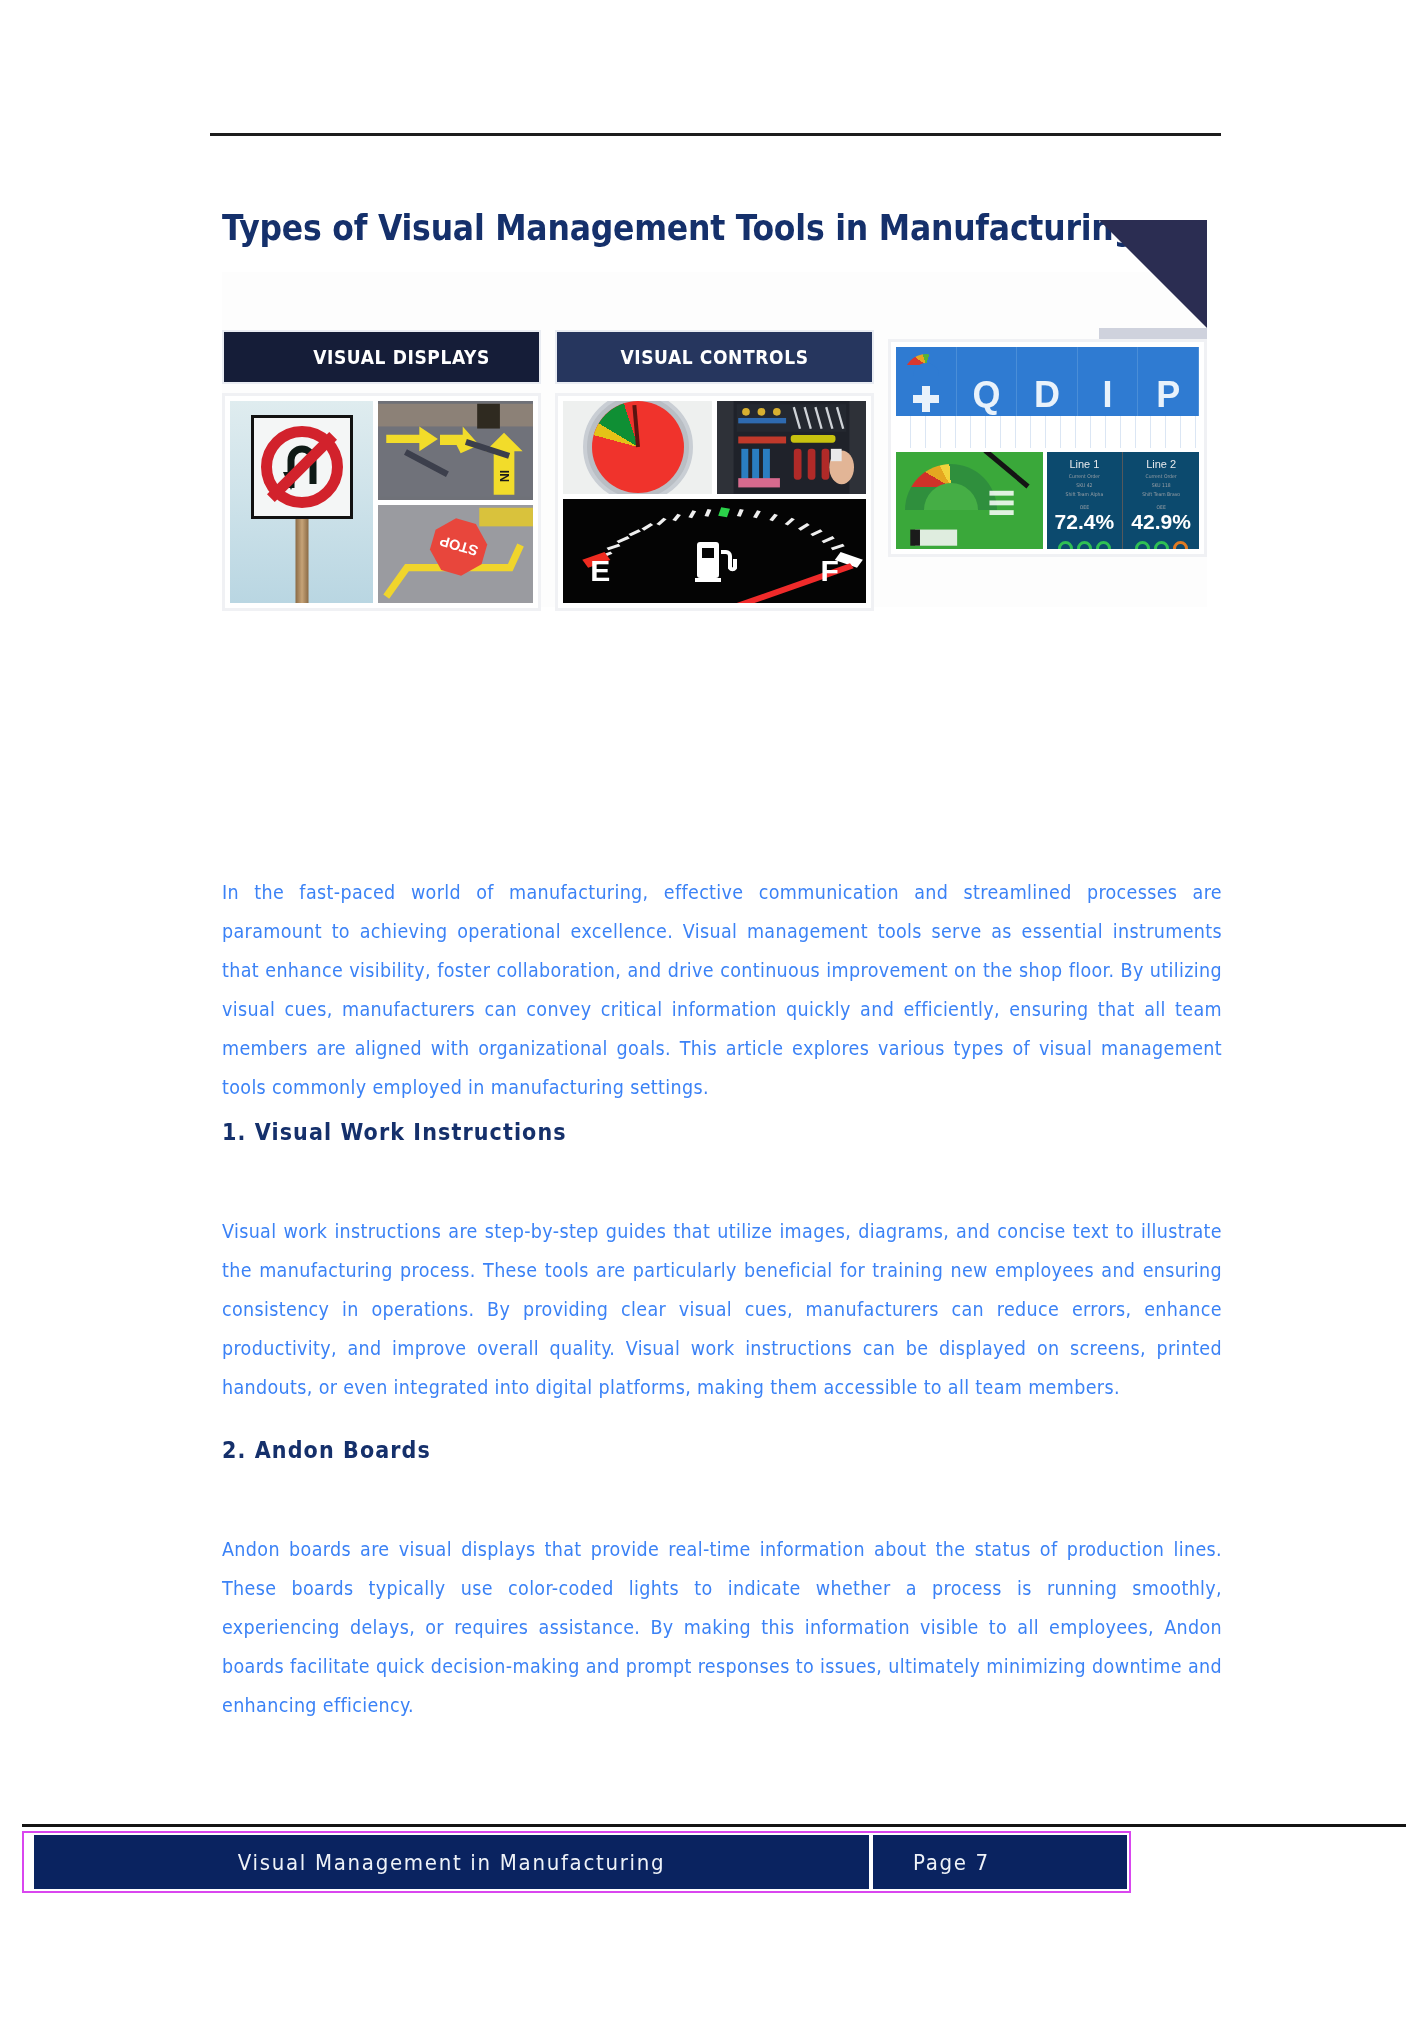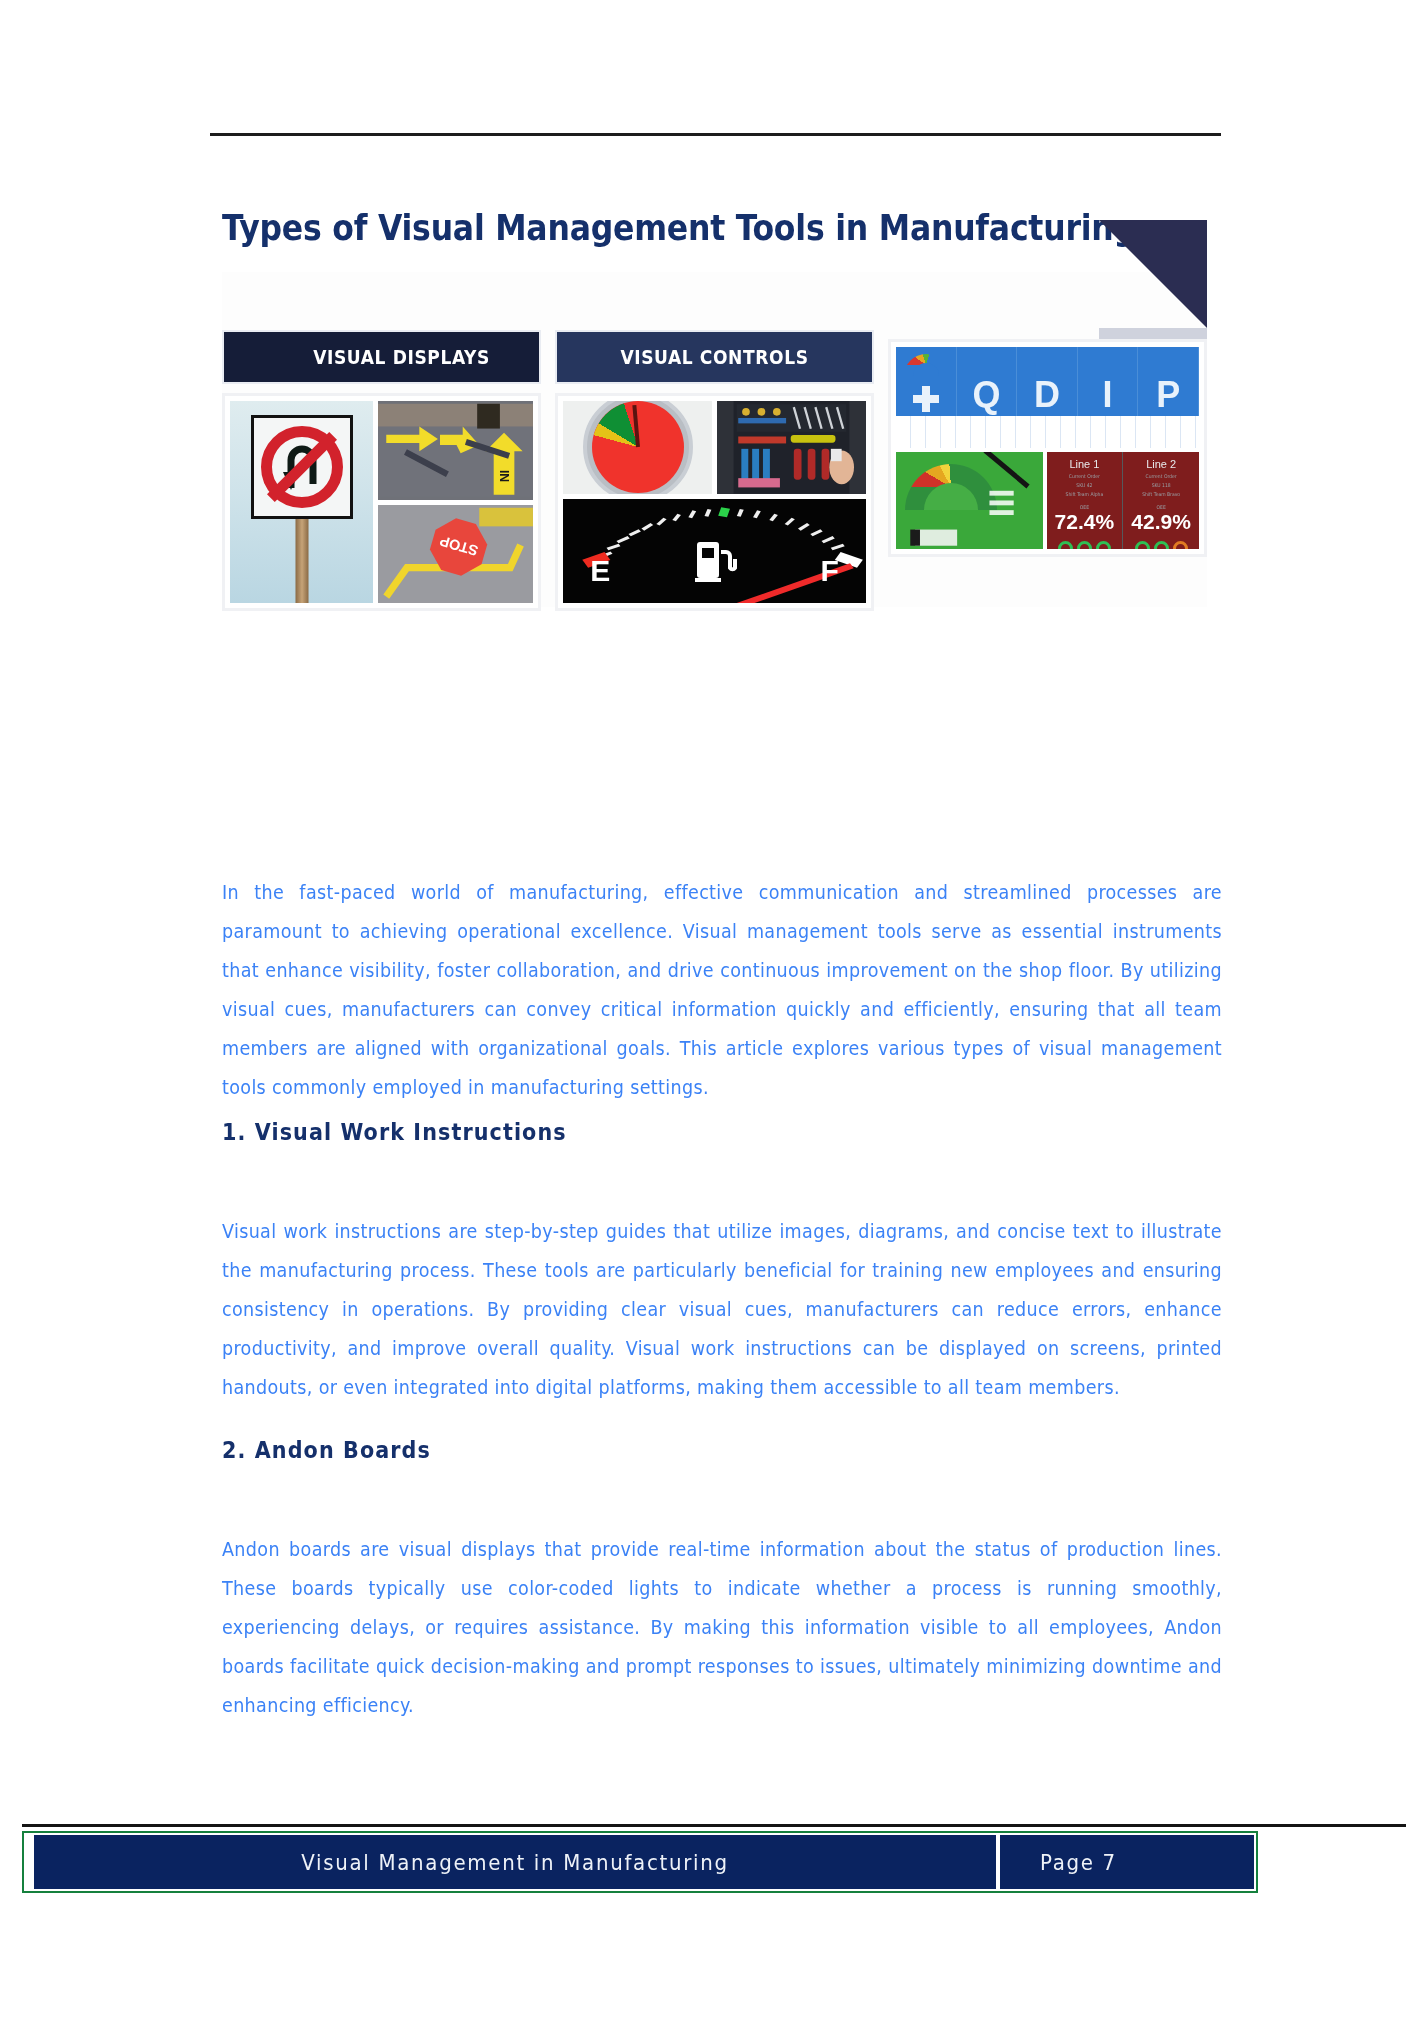--- a/index.html
+++ b/index.html
@@ -238,21 +238,21 @@
   .fuel-pump-icon {
     position: absolute;
     left: 50%; top: 36%;
     transform: translateX(-50%);
   }
 
   
   .p3-top { height: 52%; background: #2f7bd2; position: relative; overflow:hidden; }
   .p3-bot { height: 48%; margin-top: 4px; display: flex; gap: 4px; }
   .p3-green { width: 49%; background: #3aa83a; position: relative; overflow: hidden; }
-  .p3-dark  { width: 51%; background: #7f1d1d; position: relative; display:flex; }
+  .p3-dark  { width: 51%; background: #0c4a6e; position: relative; display:flex; }
   .qdip-row {
     position: absolute;
     left: 0; top: 0;
     width: 100%; height: 68%;
     display: flex;
     background: #2f7bd2;
   }
   .qdip-cell {
     flex: 1;
     position: relative;
@@ -362,23 +362,23 @@
     left: 22px;
     top: 1824px;
     width: 1384px;
     height: 3px;
     background: #141414;
   }
   .footer {
     position: absolute;
     left: 22px;
     top: 1831px;
-    width: 1236px;
+    width: 1109px;
     height: 62px;
-    border: 2px solid #15803d;
+    border: 2px solid #d946ef;
     box-sizing: border-box;
     display: flex;
     padding-left: 8px;
   }
   .footer-main {
     flex: 1;
     background: #0a2360;
     border: 2px solid #ffffff;
     box-sizing: border-box;
     display: flex;

